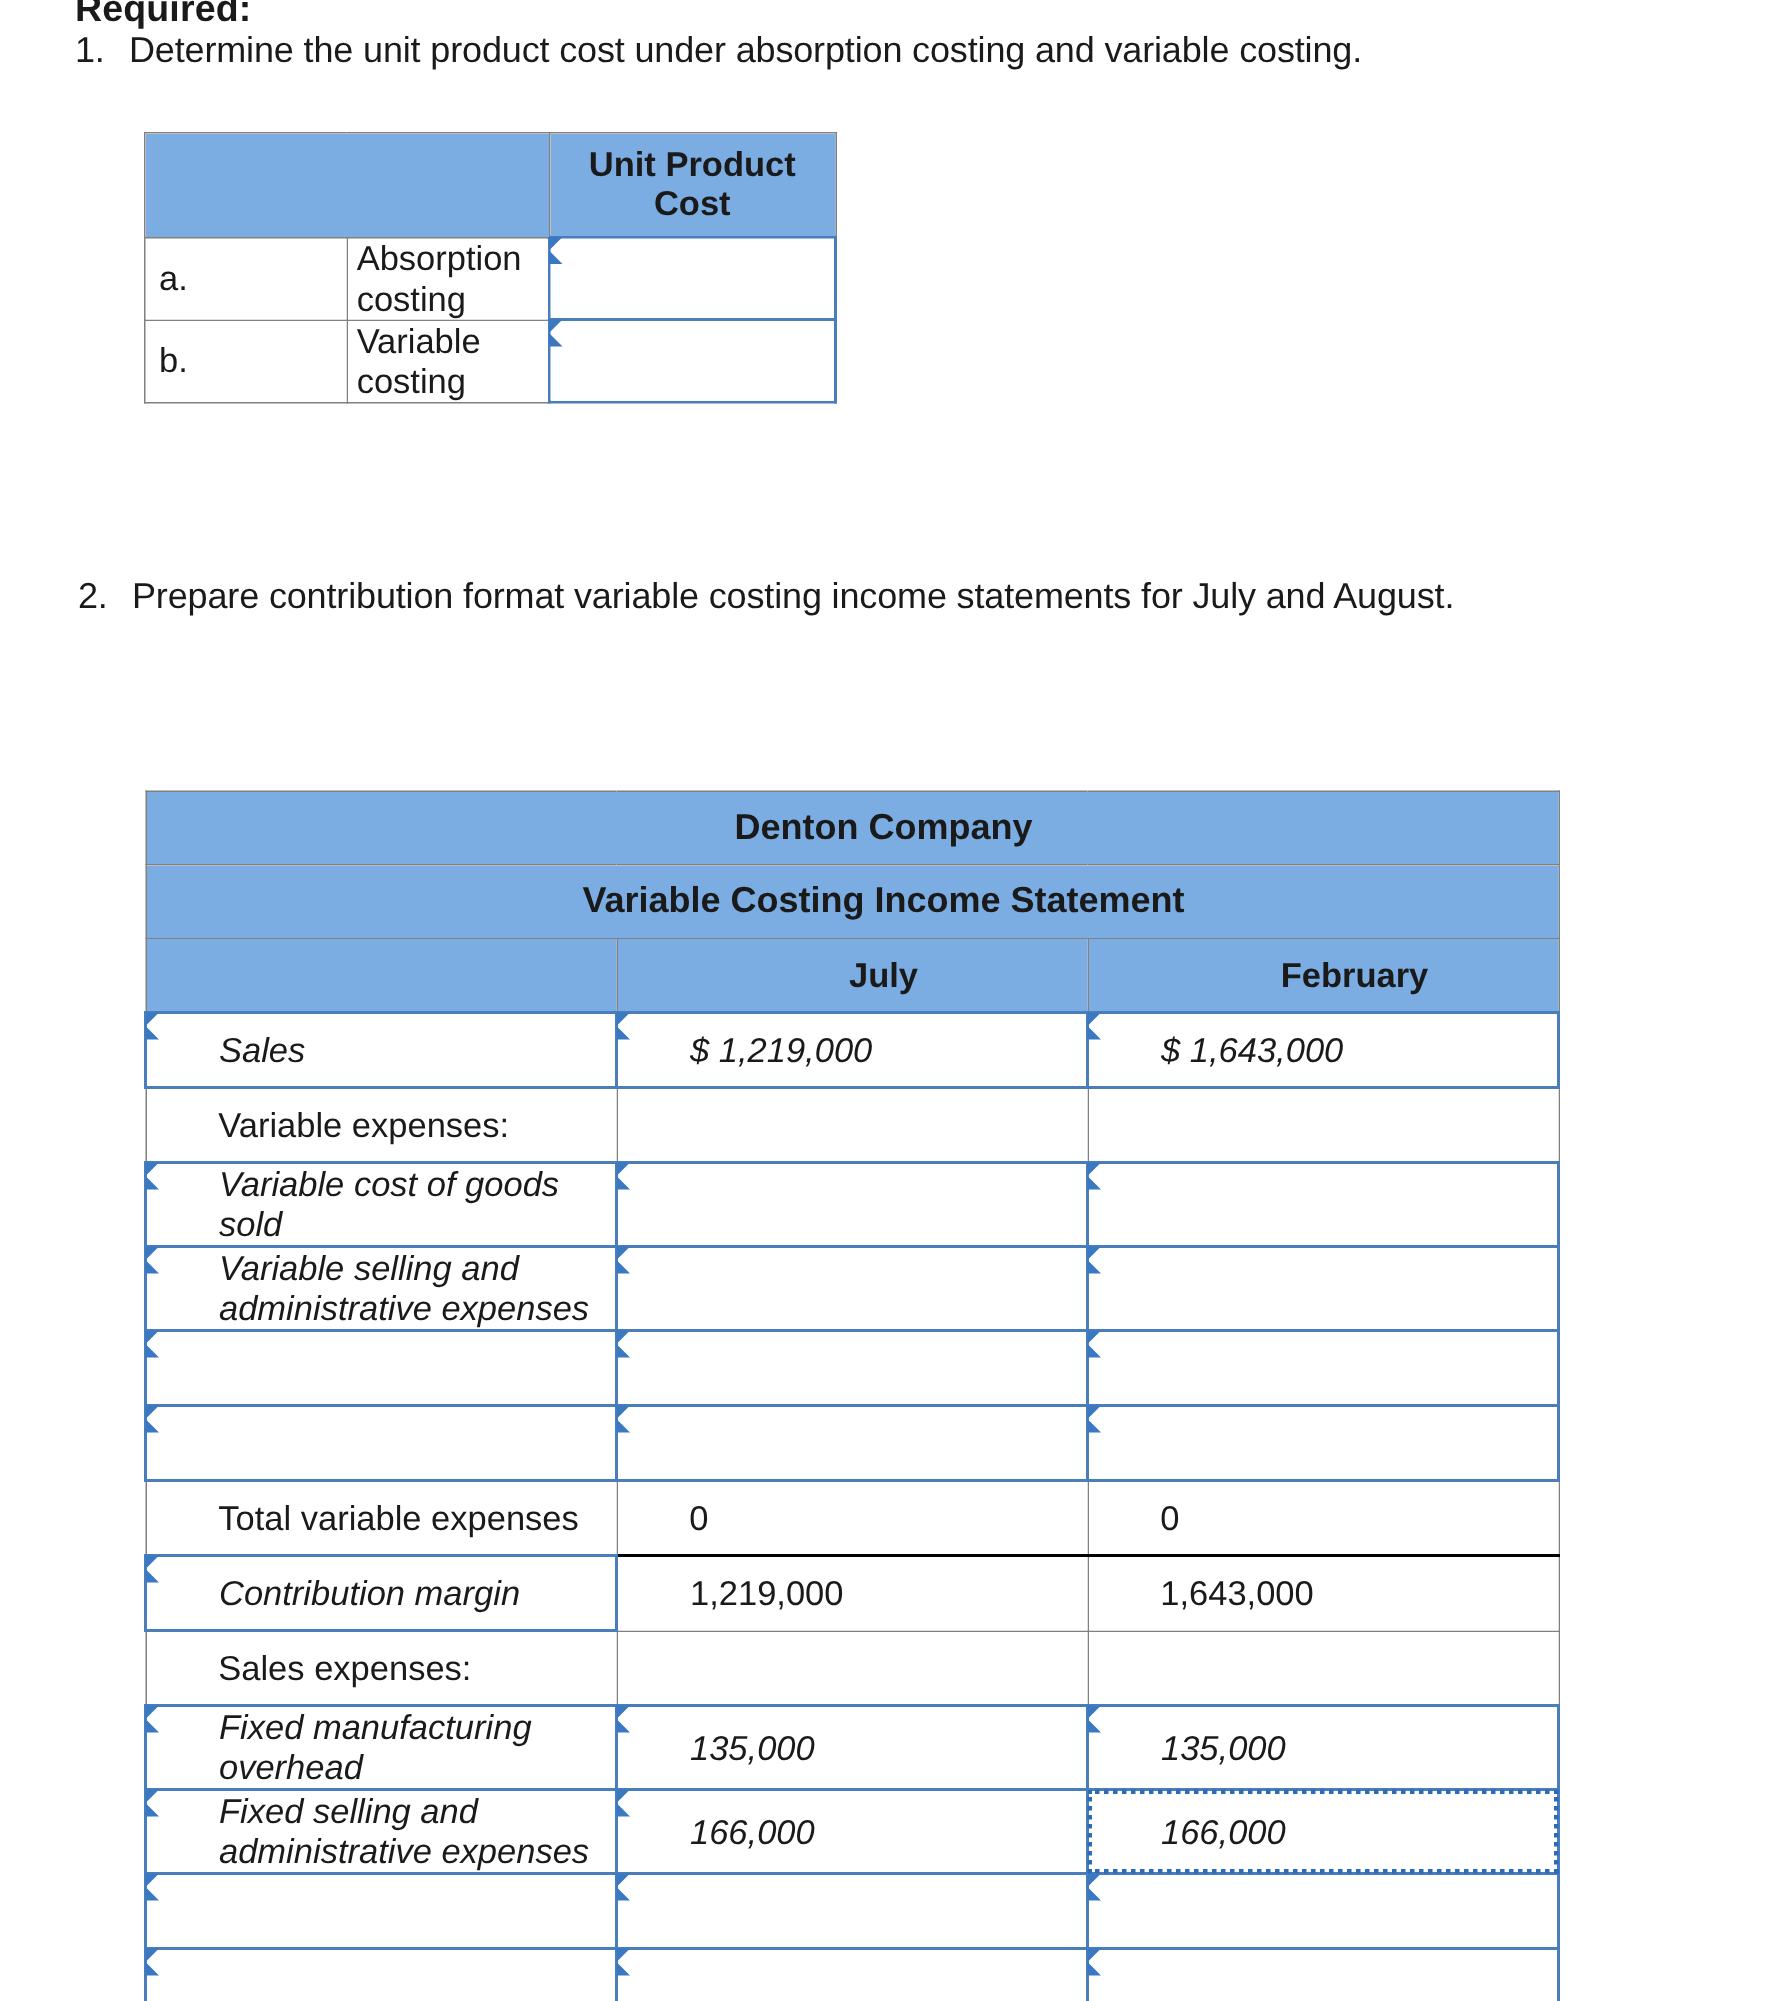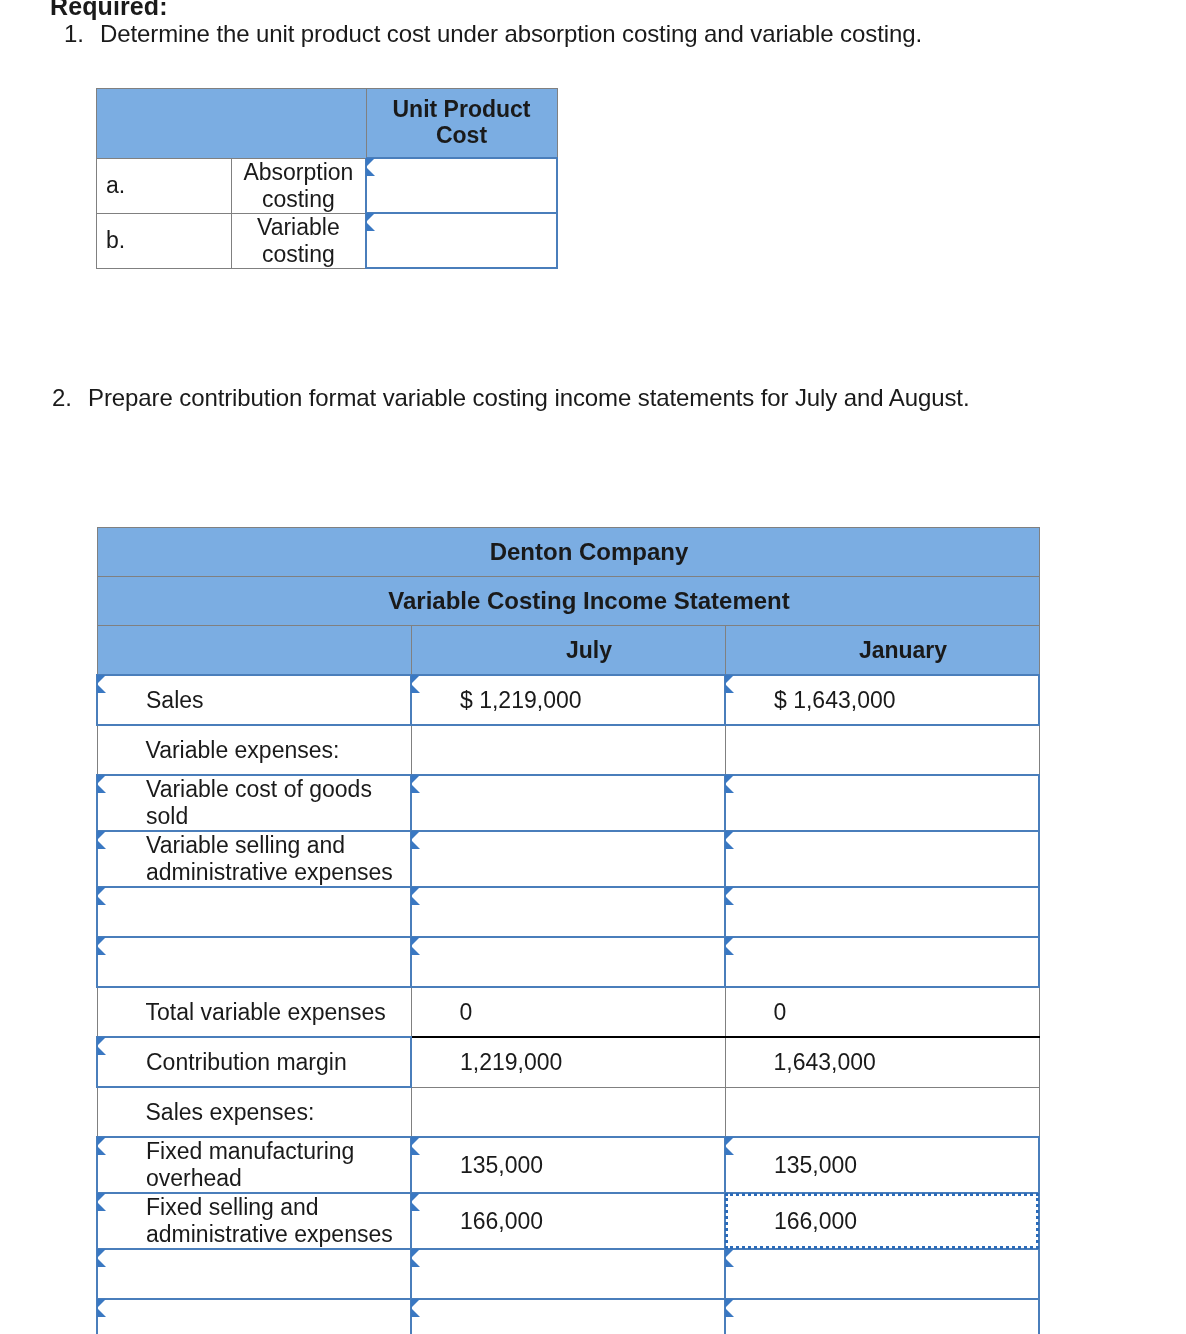--- a/index.html
+++ b/index.html
@@ -24,21 +24,21 @@
     font-size: 25px;
     font-weight: bold;
     letter-spacing: 0.1px;
   }
   .q-line {
     position: absolute;
     font-size: 24px;
     letter-spacing: -0.1px;
     white-space: nowrap;
   }
-  .q1 { left: 64px; top: 20px; }
+  .q1 { left: 50px; top: 20px; }
   .q2 { left: 52px; top: 384px; }
   .q-num { display: inline-block; width: 36px; }
 
   
   .xl {
     position: absolute;
     border-collapse: collapse;
     table-layout: fixed;
     background: #ffffff;
   }
@@ -54,20 +54,21 @@
     background: #7BADE2 !important;
     font-weight: bold;
     text-align: center;
   }
   .blank-hdr { background: #7BADE2 !important; }
 
   
   .inp {
     border: 2px solid #4A7EBB !important;
     background: #ffffff;
+    font-style: italic;
   }
   .inp > .tri {
     position: absolute;
     left: -1px;
     top: -1px;
     width: 0;
     height: 0;
     border-top: 9px solid #3A78C2;
     border-right: 9px solid transparent;
     border-bottom: 9px solid #3A78C2;
@@ -82,21 +83,21 @@
   .lbl  { text-align: left; }
   .ind1 { padding-left: 32px; border-radius: 16px; }
   .topline { border-top: 2px solid #000000 !important; }
   .cellpad-l { padding-left: 10px; }
 
   
   #table1 { left: 96px; top: 88px; width: 462px; padding-left: 13px; }
   #table1 td { height: 38px; }
   #table1 .h2 { height: 68px; line-height: 1.12; }
   #table1 .c-ab { width: 44px; text-align: left; padding-left: 9px; }
-  #table1 .c-name { width: 224px; text-align: center; }
+  #table1 .c-name { width: 224px; }
   #table1 .c-val { width: 178px; }
 
   
   #table2 { left: 96px; top: 527px; width: 944px; }
   #table2 td { height: 48px; padding-left: 48px; }
   #table2 .c-lbl { width: 586px; }
   #table2 .c-jul { width: 178px; }
   #table2 .c-aug { width: 178px; }
   .title-row td { font-size: 24px; }
 </style>
@@ -136,21 +137,21 @@
   <tbody>
       <tr class="title-row">
     <td class="hdr" colspan="3">Denton Company</td>
   </tr>
   <tr class="title-row">
     <td class="hdr" colspan="3">Variable Costing Income Statement</td>
   </tr>
   <tr>
     <td class="blank-hdr c-lbl"></td>
     <td class="hdr c-jul">July</td>
-    <td class="hdr c-aug">January</td>
+    <td class="hdr c-aug">February</td>
   </tr>
 
   <tr>
     <td class="c-lbl lbl inp"><span class="tri"></span><span>Sales</span></td>
     <td class="c-jul num inp"><span class="tri"></span><span>$  1,219,000</span></td>
     <td class="c-aug num inp"><span class="tri"></span><span>$  1,643,000</span></td>
   </tr>
 
   <tr>
     <td class="c-lbl lbl topline">Variable expenses:</td>

